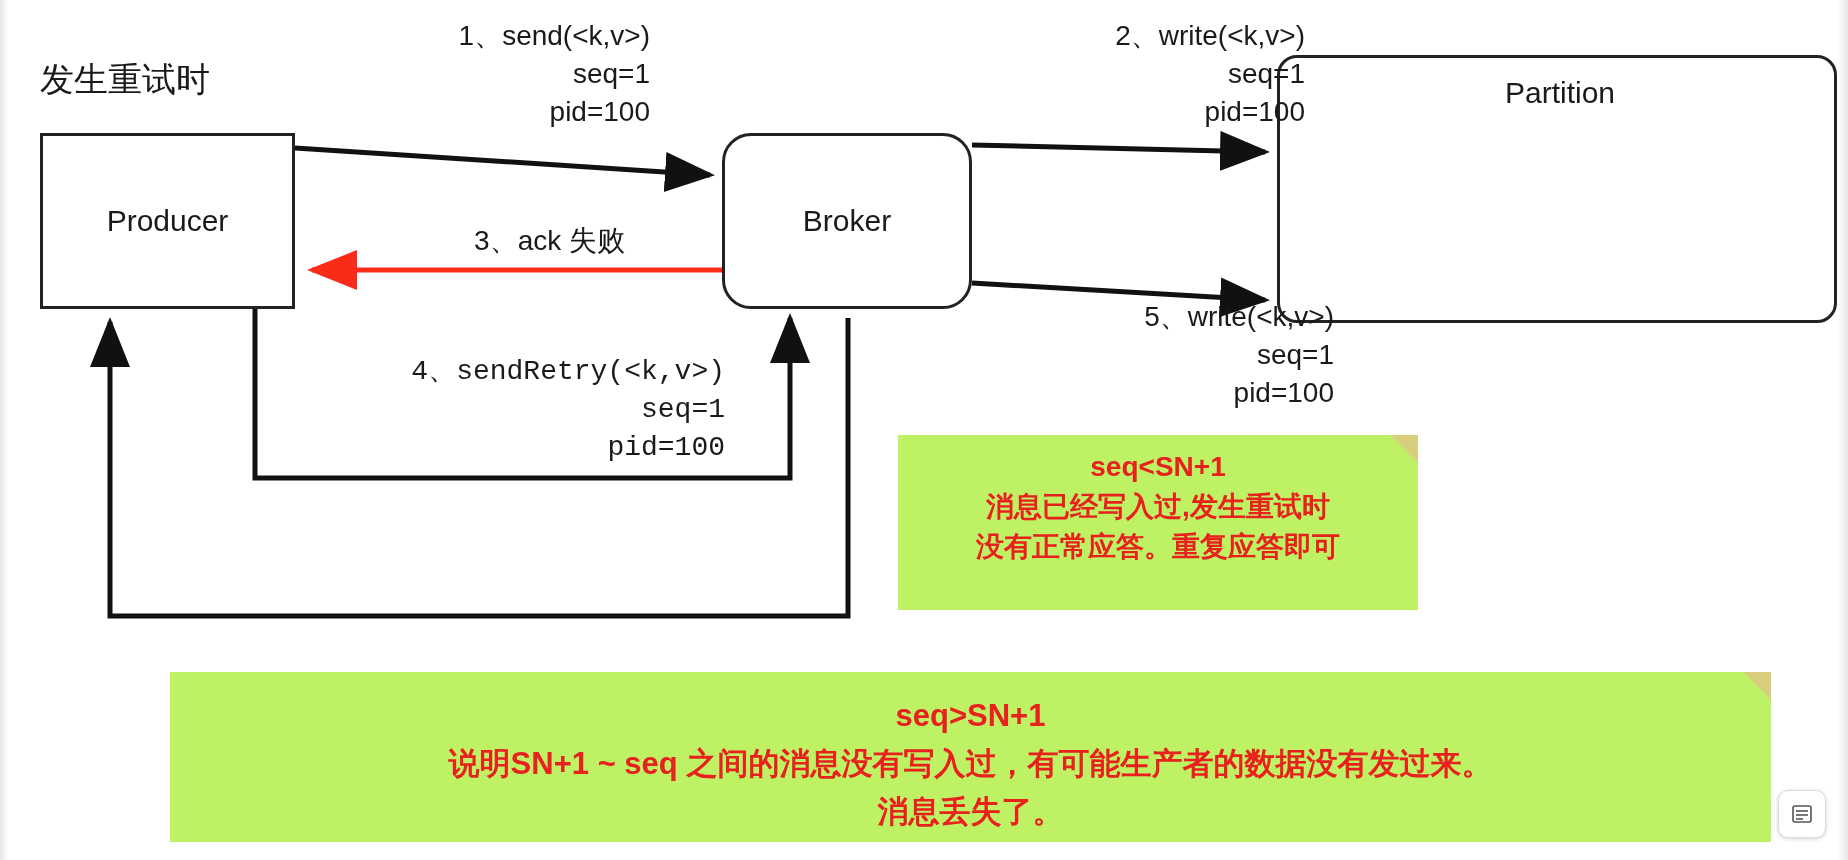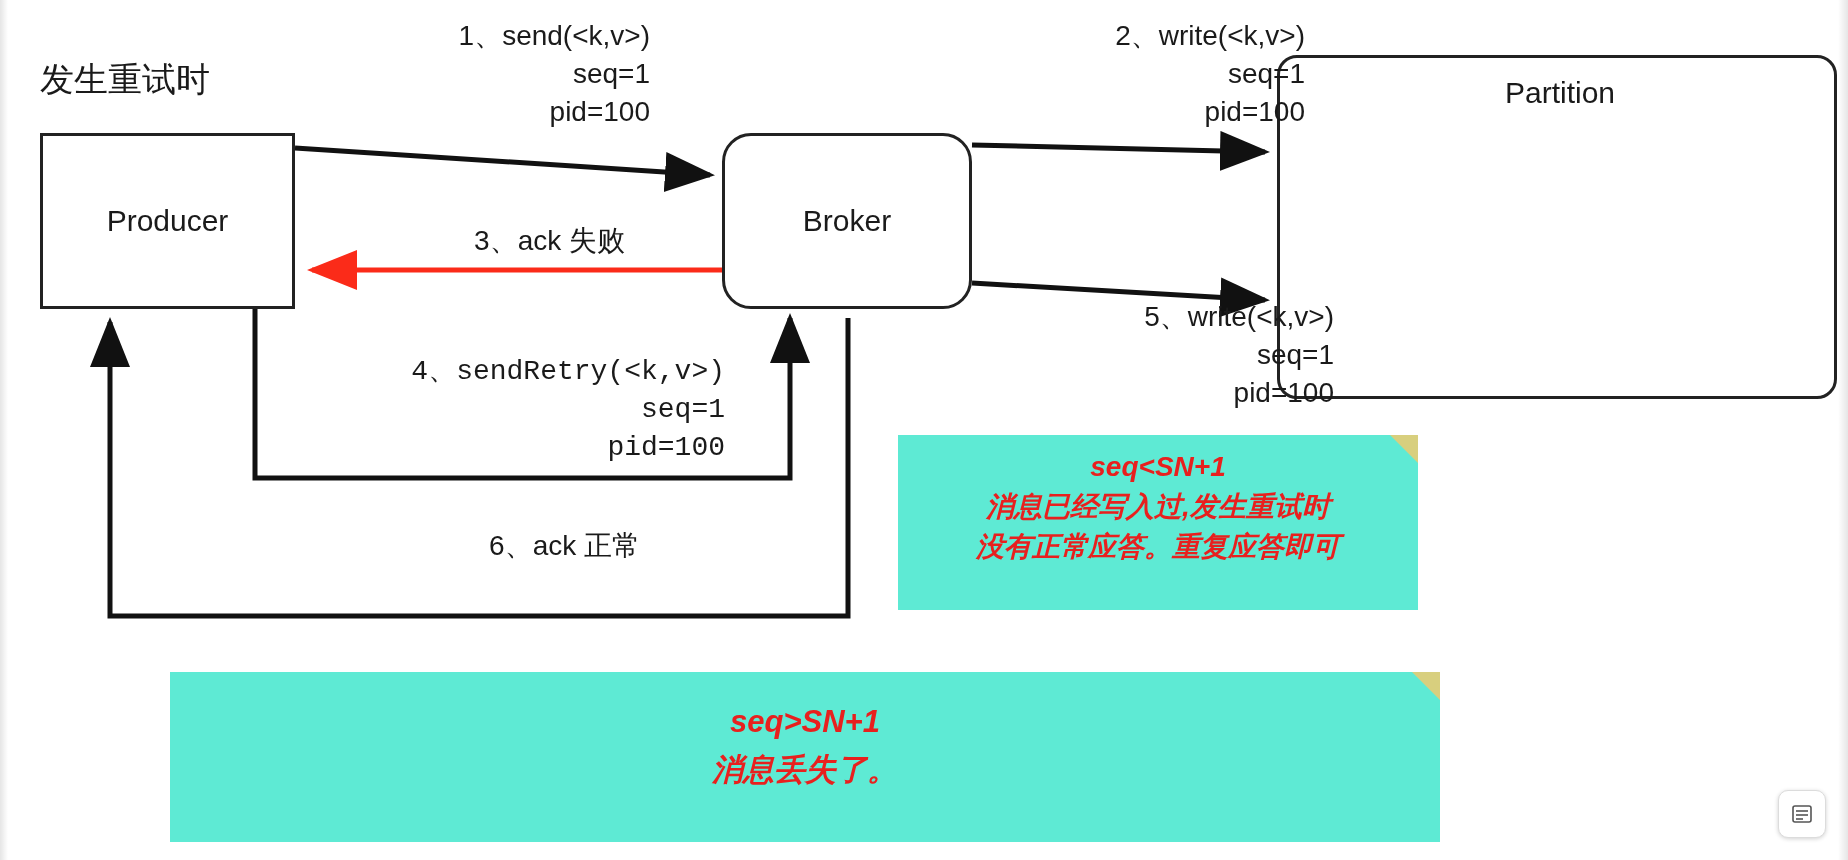--- a/index.html
+++ b/index.html
@@ -42,62 +42,61 @@
     background: #ffffff;
     display: flex;
     align-items: center;
     justify-content: center;
     font-size: 30px;
     color: #1a1a1a;
   }
   #producer-box { left: 40px; top: 133px; width: 255px; height: 176px; }
   #broker-box   { left: 722px; top: 133px; width: 250px; height: 176px; border-radius: 29px; }
   #partition-box {
-    left: 1277px; top: 55px; width: 560px; height: 344px;
+    left: 1277px; top: 55px; width: 560px; height: 268px;
     border-radius: 20px;
     display: block;
   }
   #partition-title {
     position: absolute;
     left: 0; top: 18px;
     width: 560px;
     text-align: center;
     font-size: 30px;
     color: #1a1a1a;
   }
   .note {
     position: absolute;
-    background: #5eead4;
+    background: #bef264;
     box-sizing: border-box;
-    font-style: italic;
   }
   .note .fold {
     position: absolute;
     right: 0; top: 0;
     width: 0; height: 0;
     border-left: 28px solid transparent;
     border-top: 28px solid #d8cf7e;
   }
   #seq-lt-note {
     left: 898px; top: 435px; width: 520px; height: 175px;
     color: #e8201e;
     font-weight: bold;
     font-size: 28px;
     line-height: 40px;
     text-align: center;
     padding-top: 12px;
   }
   #seq-gt-note {
-    left: 170px; top: 672px; width: 1270px; height: 170px;
+    left: 170px; top: 672px; width: 1601px; height: 170px;
     color: #e8201e;
     font-weight: bold;
     font-size: 31px;
     line-height: 48px;
     text-align: center;
-    padding-top: 26px;
+    padding-top: 20px;
   }
   .note-line { display: block; }
   .label {
     position: absolute;
     font-size: 28px;
     color: #1a1a1a;
     text-align: right;
     line-height: 38px;
     white-space: nowrap;
   }
@@ -190,33 +189,31 @@
     <span class="note-line">seq=1</span>
     <span class="note-line">pid=100</span>
   </div>
 
   <div class="label" id="label-5">
     <span class="note-line">5、write(&lt;k,v&gt;)</span>
     <span class="note-line">seq=1</span>
     <span class="note-line">pid=100</span>
   </div>
 
-  <div class="label" id="label-6">
-    <span class="note-line">6、ack 正常</span>
-  </div>
 
   <div class="note" id="seq-lt-note">
     <span class="note-line">seq&lt;SN+1</span>
     <span class="note-line">消息已经写入过,发生重试时</span>
     <span class="note-line">没有正常应答。重复应答即可</span>
     <span class="fold"></span>
   </div>
 
   <div class="note" id="seq-gt-note">
     <span class="note-line">seq&gt;SN+1</span>
+    <span class="note-line">说明SN+1 ~ seq 之间的消息没有写入过，有可能生产者的数据没有发过来。</span>
     <span class="note-line">消息丢失了。</span>
     <span class="fold"></span>
   </div>
 
   <div class="fab">
     <svg width="24" height="24" viewBox="0 0 24 24">
       <rect x="3" y="4" width="18" height="16" rx="2" fill="none" stroke="#555555" stroke-width="1.6"></rect>
       <line x1="6" y1="9" x2="18" y2="9" stroke="#555555" stroke-width="1.6"></line>
       <line x1="6" y1="13" x2="18" y2="13" stroke="#555555" stroke-width="1.6"></line>
       <line x1="6" y1="17" x2="13" y2="17" stroke="#555555" stroke-width="1.6"></line>

